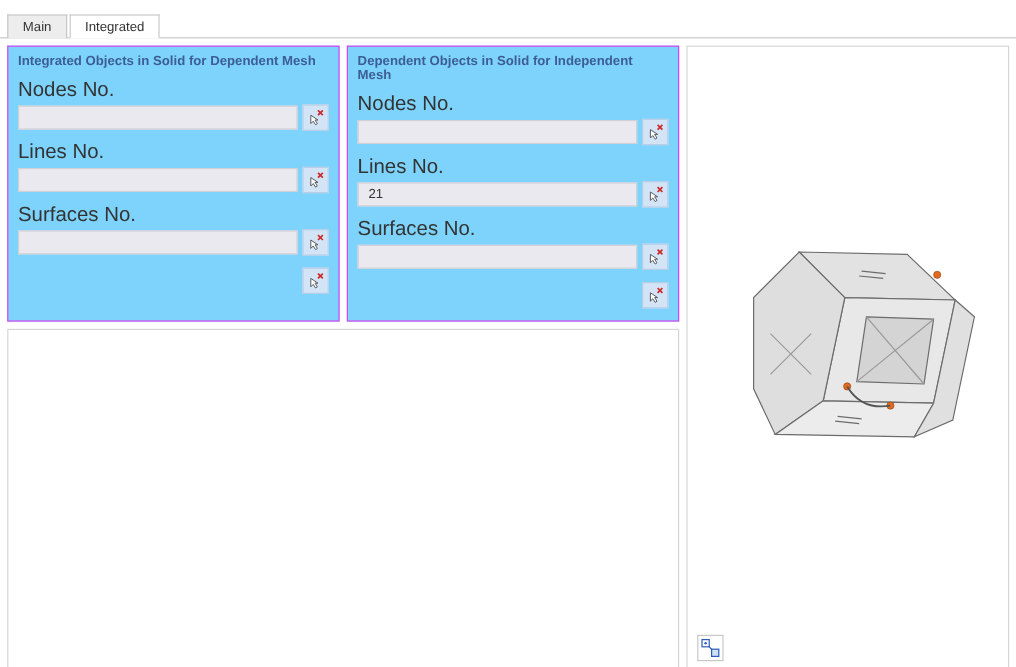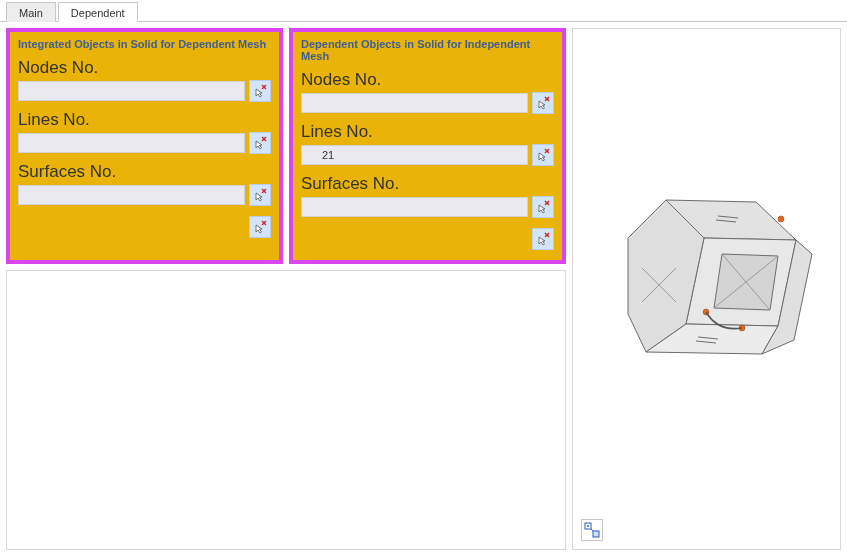--- a/index.html
+++ b/index.html
@@ -6,21 +6,21 @@
   body {
     font-family: "Segoe UI", Tahoma, Arial, sans-serif;
     font-size: 12px;
     background: #fff;
     color: #333;
     width: 847px;
     height: 556px;
     overflow: hidden;
   }
   .tabbar {
-    height: 22px;
+    height: 32px;
     display: flex;
     align-items: flex-end;
     border-bottom: 1px solid #c8c8c8;
     background: #fff;
     padding-left: 6px;
   }
   .tab {
     height: 20px;
     line-height: 20px;
     padding: 0 12px;
@@ -49,22 +49,22 @@
     flex: 0 0 560px;
     display: flex;
     flex-direction: column;
     gap: 6px;
   }
   .toprow {
     display: flex;
     gap: 6px;
   }
   .panel {
-    border: 4px solid #d946ef;
-    background: #eab308;
+    border: 1px solid #d946ef;
+    background: #7dd3fc;
     padding: 6px 8px 10px 8px;
     flex: 1;
     position: relative;
   }
   .panel-title {
     color: #3d5e94;
     font-size: 11px;
     font-weight: 600;
     margin-bottom: 8px;
   }
@@ -79,21 +79,21 @@
     display: flex;
     align-items: center;
     gap: 4px;
     margin-bottom: 8px;
   }
   .field-input {
     flex: 1;
     height: 20px;
     background: #e9e9ef;
     border: 1px solid #d0d0d6;
-    padding: 0 20px;
+    padding: 0 8px;
     font-size: 11px;
     color: #333;
   }
   .pick-btn {
     width: 22px;
     height: 22px;
     background: #d3e4f7;
     border: 1px solid #b8cee7;
     display: flex;
     align-items: center;
@@ -139,21 +139,21 @@
     justify-content: center;
     cursor: pointer;
   }
   .view-toggle svg { display:block; }
 </style>
 </head>
 <body>
 
 <div class="tabbar">
   <div class="tab">Main</div>
-  <div class="tab active">Dependent</div>
+  <div class="tab active">Integrated</div>
 </div>
 
 <div class="workarea">
   <div class="left">
     <div class="toprow">
 
       <div class="panel">
         <div class="panel-title">Integrated Objects in Solid for Dependent Mesh</div>
 
         <span class="field-label">Nodes No.</span>

